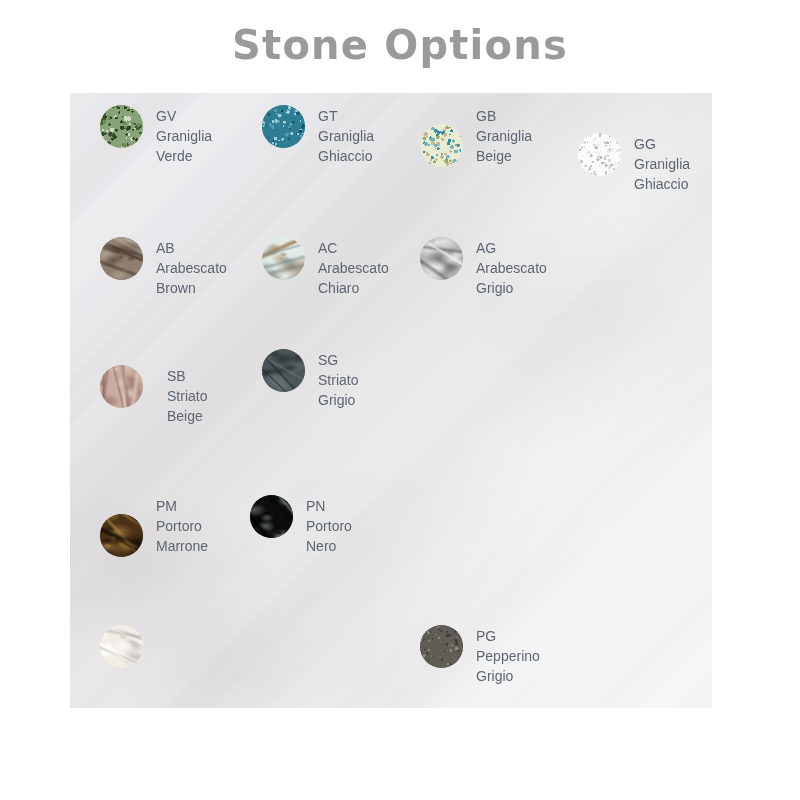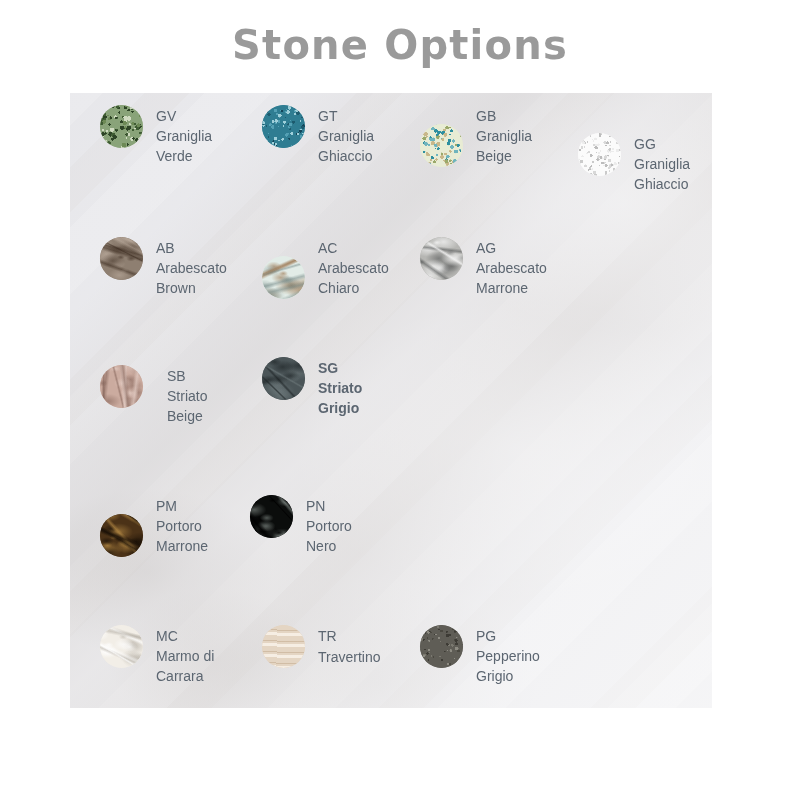--- a/index.html
+++ b/index.html
@@ -143,45 +143,45 @@
 Ghiaccio</div>
         </div>
         <div class="item" style="left: 30px; top: 144px;">
           <div class="sw" style="background: rgb(142, 127, 113);">
             <div class="spec" style="background: linear-gradient(20deg, rgba(0, 0, 0, 0) calc(31.2% - 2.8px), rgba(60, 44, 32, 0.55) 31.2%, rgba(0, 0, 0, 0) calc(31.2% + 2.8px)), linear-gradient(37deg, rgba(0, 0, 0, 0) calc(82.3% - 3.5px), rgba(196, 180, 166, 0.5) 82.3%, rgba(0, 0, 0, 0) calc(82.3% + 3.5px)), linear-gradient(17deg, rgba(0, 0, 0, 0) calc(60.1% - 3.3px), rgba(60, 44, 32, 0.55) 60.1%, rgba(0, 0, 0, 0) calc(60.1% + 3.3px)), linear-gradient(28deg, rgba(0, 0, 0, 0) calc(75.6% - 3.1px), rgba(196, 180, 166, 0.5) 75.6%, rgba(0, 0, 0, 0) calc(75.6% + 3.1px)), linear-gradient(16deg, rgba(0, 0, 0, 0) calc(65.9% - 2.3px), rgba(60, 44, 32, 0.55) 65.9%, rgba(0, 0, 0, 0) calc(65.9% + 2.3px)), linear-gradient(16deg, rgba(0, 0, 0, 0) calc(86.7% - 4px), rgba(196, 180, 166, 0.5) 86.7%, rgba(0, 0, 0, 0) calc(86.7% + 4px)), linear-gradient(27deg, rgba(0, 0, 0, 0) calc(62.5% - 1.1px), rgba(60, 44, 32, 0.55) 62.5%, rgba(0, 0, 0, 0) calc(62.5% + 1.1px)), radial-gradient(10.1px 6.1px at 86.1% 16%, rgba(60, 44, 32, 0.55) 0px, rgba(0, 0, 0, 0) 75%), radial-gradient(17.8px 10.7px at 2.4% 17.4%, rgba(196, 180, 166, 0.5) 0px, rgba(0, 0, 0, 0) 75%), radial-gradient(19.9px 11.9px at 80.7% 24.1%, rgba(60, 44, 32, 0.55) 0px, rgba(0, 0, 0, 0) 75%), radial-gradient(14.9px 8.9px at 44.9% 88.9%, rgba(196, 180, 166, 0.5) 0px, rgba(0, 0, 0, 0) 75%), radial-gradient(16.7px 10px at 30% 55.6%, rgba(60, 44, 32, 0.55) 0px, rgba(0, 0, 0, 0) 75%), radial-gradient(5.6px 3.4px at 56.5% 78.4%, rgba(196, 180, 166, 0.5) 0px, rgba(0, 0, 0, 0) 75%), radial-gradient(15.1px 9.1px at 43.2% 26.7%, rgba(60, 44, 32, 0.55) 0px, rgba(0, 0, 0, 0) 75%), radial-gradient(11.2px 6.7px at 40.1% 62.6%, rgba(196, 180, 166, 0.5) 0px, rgba(0, 0, 0, 0) 75%), radial-gradient(6.3px 3.8px at 72.1% 50.4%, rgba(60, 44, 32, 0.55) 0px, rgba(0, 0, 0, 0) 75%), radial-gradient(13.2px 7.9px at 14% 38.2%, rgba(196, 180, 166, 0.5) 0px, rgba(0, 0, 0, 0) 75%), radial-gradient(20.6px 12.4px at 97.7% 21.8%, rgba(60, 44, 32, 0.55) 0px, rgba(0, 0, 0, 0) 75%), radial-gradient(10px 6px at 42.1% 20.7%, rgba(196, 180, 166, 0.5) 0px, rgba(0, 0, 0, 0) 75%), radial-gradient(5.1px 3.1px at 48.7% 46.8%, rgba(60, 44, 32, 0.55) 0px, rgba(0, 0, 0, 0) 75%), radial-gradient(16.5px 9.9px at 11.4% 49.2%, rgba(196, 180, 166, 0.5) 0px, rgba(0, 0, 0, 0) 75%), rgb(142, 127, 113);"></div>
           </div>
           <div class="lbl">AB
 Arabescato
 Brown</div>
         </div>
-        <div class="item" style="left: 192px; top: 144px; align-items: flex-end;">
+        <div class="item" style="left: 192px; top: 144px;">
           <div class="sw" style="background: rgb(226, 236, 231);">
             <div class="spec" style="background: linear-gradient(-24deg, rgba(0, 0, 0, 0) calc(12.4% - 3.9px), rgba(120, 140, 138, 0.55) 12.4%, rgba(0, 0, 0, 0) calc(12.4% + 3.9px)), linear-gradient(-23deg, rgba(0, 0, 0, 0) calc(70.1% - 3.1px), rgba(150, 110, 70, 0.55) 70.1%, rgba(0, 0, 0, 0) calc(70.1% + 3.1px)), linear-gradient(-13deg, rgba(0, 0, 0, 0) calc(28.2% - 3.5px), rgba(120, 140, 138, 0.55) 28.2%, rgba(0, 0, 0, 0) calc(28.2% + 3.5px)), linear-gradient(-16deg, rgba(0, 0, 0, 0) calc(7.1% - 1.3px), rgba(150, 110, 70, 0.55) 7.1%, rgba(0, 0, 0, 0) calc(7.1% + 1.3px)), linear-gradient(-16deg, rgba(0, 0, 0, 0) calc(65.4% - 1.9px), rgba(120, 140, 138, 0.55) 65.4%, rgba(0, 0, 0, 0) calc(65.4% + 1.9px)), linear-gradient(-26deg, rgba(0, 0, 0, 0) calc(67.7% - 3px), rgba(150, 110, 70, 0.55) 67.7%, rgba(0, 0, 0, 0) calc(67.7% + 3px)), linear-gradient(-15deg, rgba(0, 0, 0, 0) calc(42.9% - 3.1px), rgba(120, 140, 138, 0.55) 42.9%, rgba(0, 0, 0, 0) calc(42.9% + 3.1px)), radial-gradient(9.9px 5.9px at 57.7% 55.1%, rgba(120, 140, 138, 0.55) 0px, rgba(0, 0, 0, 0) 75%), radial-gradient(12.5px 7.5px at 43.3% 50.2%, rgba(150, 110, 70, 0.55) 0px, rgba(0, 0, 0, 0) 75%), radial-gradient(7.4px 4.4px at 17.3% 95.7%, rgba(120, 140, 138, 0.55) 0px, rgba(0, 0, 0, 0) 75%), radial-gradient(19.4px 11.6px at 99.2% 65.9%, rgba(150, 110, 70, 0.55) 0px, rgba(0, 0, 0, 0) 75%), radial-gradient(13.2px 7.9px at 20.2% 33.7%, rgba(120, 140, 138, 0.55) 0px, rgba(0, 0, 0, 0) 75%), radial-gradient(19.7px 11.8px at 91.3% 81.8%, rgba(150, 110, 70, 0.55) 0px, rgba(0, 0, 0, 0) 75%), radial-gradient(15.4px 9.2px at 2.9% 70.4%, rgba(120, 140, 138, 0.55) 0px, rgba(0, 0, 0, 0) 75%), radial-gradient(19.3px 11.6px at 64.1% 70.7%, rgba(150, 110, 70, 0.55) 0px, rgba(0, 0, 0, 0) 75%), radial-gradient(14.7px 8.8px at 66.4% 63.1%, rgba(120, 140, 138, 0.55) 0px, rgba(0, 0, 0, 0) 75%), radial-gradient(6.2px 3.7px at 49.7% 40.3%, rgba(150, 110, 70, 0.55) 0px, rgba(0, 0, 0, 0) 75%), radial-gradient(18px 10.8px at 23.1% 93.1%, rgba(120, 140, 138, 0.55) 0px, rgba(0, 0, 0, 0) 75%), radial-gradient(10.2px 6.1px at 27.5% 23.6%, rgba(150, 110, 70, 0.55) 0px, rgba(0, 0, 0, 0) 75%), radial-gradient(7.2px 4.3px at 69% 69.1%, rgba(120, 140, 138, 0.55) 0px, rgba(0, 0, 0, 0) 75%), radial-gradient(18.1px 10.9px at 16.5% 92.1%, rgba(150, 110, 70, 0.55) 0px, rgba(0, 0, 0, 0) 75%), rgb(226, 236, 231);"></div>
           </div>
           <div class="lbl">AC
 Arabescato
 Chiaro</div>
         </div>
         <div class="item" style="left: 350px; top: 144px;">
           <div class="sw" style="background: rgb(182, 182, 179);">
             <div class="spec" style="background: linear-gradient(35deg, rgba(0, 0, 0, 0) calc(26.8% - 3px), rgba(90, 92, 92, 0.6) 26.8%, rgba(0, 0, 0, 0) calc(26.8% + 3px)), linear-gradient(32deg, rgba(0, 0, 0, 0) calc(60.3% - 2px), rgba(245, 245, 245, 0.75) 60.3%, rgba(0, 0, 0, 0) calc(60.3% + 2px)), linear-gradient(23deg, rgba(0, 0, 0, 0) calc(7.7% - 1.7px), rgba(90, 92, 92, 0.6) 7.7%, rgba(0, 0, 0, 0) calc(7.7% + 1.7px)), linear-gradient(13deg, rgba(0, 0, 0, 0) calc(6.1% - 2.2px), rgba(245, 245, 245, 0.75) 6.1%, rgba(0, 0, 0, 0) calc(6.1% + 2.2px)), linear-gradient(27deg, rgba(0, 0, 0, 0) calc(91.5% - 2.4px), rgba(90, 92, 92, 0.6) 91.5%, rgba(0, 0, 0, 0) calc(91.5% + 2.4px)), linear-gradient(37deg, rgba(0, 0, 0, 0) calc(96.6% - 3.4px), rgba(245, 245, 245, 0.75) 96.6%, rgba(0, 0, 0, 0) calc(96.6% + 3.4px)), linear-gradient(7deg, rgba(0, 0, 0, 0) calc(69.1% - 2.6px), rgba(90, 92, 92, 0.6) 69.1%, rgba(0, 0, 0, 0) calc(69.1% + 2.6px)), radial-gradient(5.4px 3.2px at 2% 58.2%, rgba(90, 92, 92, 0.6) 0px, rgba(0, 0, 0, 0) 75%), radial-gradient(18.9px 11.3px at 81.8% 48.4%, rgba(245, 245, 245, 0.75) 0px, rgba(0, 0, 0, 0) 75%), radial-gradient(6.7px 4px at 71.5% 37%, rgba(90, 92, 92, 0.6) 0px, rgba(0, 0, 0, 0) 75%), radial-gradient(16.7px 10px at 31.3% 69%, rgba(245, 245, 245, 0.75) 0px, rgba(0, 0, 0, 0) 75%), radial-gradient(13.2px 7.9px at 73.6% 67.9%, rgba(90, 92, 92, 0.6) 0px, rgba(0, 0, 0, 0) 75%), radial-gradient(20.4px 12.2px at 55.1% 11.4%, rgba(245, 245, 245, 0.75) 0px, rgba(0, 0, 0, 0) 75%), radial-gradient(7.2px 4.3px at 97.1% 48.7%, rgba(90, 92, 92, 0.6) 0px, rgba(0, 0, 0, 0) 75%), radial-gradient(5.6px 3.4px at 39.4% 13.1%, rgba(245, 245, 245, 0.75) 0px, rgba(0, 0, 0, 0) 75%), radial-gradient(7.3px 4.4px at 11% 9.9%, rgba(90, 92, 92, 0.6) 0px, rgba(0, 0, 0, 0) 75%), radial-gradient(21px 12.6px at 23.1% 90.6%, rgba(245, 245, 245, 0.75) 0px, rgba(0, 0, 0, 0) 75%), radial-gradient(17.5px 10.5px at 43.6% 49.6%, rgba(90, 92, 92, 0.6) 0px, rgba(0, 0, 0, 0) 75%), radial-gradient(13.6px 8.2px at 45% 72.2%, rgba(245, 245, 245, 0.75) 0px, rgba(0, 0, 0, 0) 75%), radial-gradient(20.6px 12.4px at 56% 72.6%, rgba(90, 92, 92, 0.6) 0px, rgba(0, 0, 0, 0) 75%), radial-gradient(18.2px 10.9px at 18.1% 26.9%, rgba(245, 245, 245, 0.75) 0px, rgba(0, 0, 0, 0) 75%), rgb(182, 182, 179);"></div>
           </div>
           <div class="lbl">AG
 Arabescato
-Marrone</div>
+Grigio</div>
         </div>
         <div class="item" style="left: 30px; top: 272px; gap: 11px;">
           <div class="sw" style="background: rgb(203, 171, 159);">
             <div class="spec" style="background: linear-gradient(82deg, rgba(0, 0, 0, 0) calc(58% - 3.6px), rgba(120, 88, 78, 0.5) 58%, rgba(0, 0, 0, 0) calc(58% + 3.6px)), linear-gradient(91deg, rgba(0, 0, 0, 0) calc(58.8% - 2px), rgba(235, 214, 206, 0.6) 58.8%, rgba(0, 0, 0, 0) calc(58.8% + 2px)), linear-gradient(97deg, rgba(0, 0, 0, 0) calc(15.7% - 3.5px), rgba(120, 88, 78, 0.5) 15.7%, rgba(0, 0, 0, 0) calc(15.7% + 3.5px)), linear-gradient(98deg, rgba(0, 0, 0, 0) calc(79% - 3.5px), rgba(235, 214, 206, 0.6) 79%, rgba(0, 0, 0, 0) calc(79% + 3.5px)), linear-gradient(90deg, rgba(0, 0, 0, 0) calc(8.3% - 1.6px), rgba(120, 88, 78, 0.5) 8.3%, rgba(0, 0, 0, 0) calc(8.3% + 1.6px)), linear-gradient(85deg, rgba(0, 0, 0, 0) calc(54.6% - 3px), rgba(235, 214, 206, 0.6) 54.6%, rgba(0, 0, 0, 0) calc(54.6% + 3px)), linear-gradient(76deg, rgba(0, 0, 0, 0) calc(44.1% - 1.6px), rgba(120, 88, 78, 0.5) 44.1%, rgba(0, 0, 0, 0) calc(44.1% + 1.6px)), radial-gradient(16.7px 10px at 19.4% 84.2%, rgba(120, 88, 78, 0.5) 0px, rgba(0, 0, 0, 0) 75%), radial-gradient(19.6px 11.8px at 3.6% 1.5%, rgba(235, 214, 206, 0.6) 0px, rgba(0, 0, 0, 0) 75%), radial-gradient(15.1px 9.1px at 77.1% 48.2%, rgba(120, 88, 78, 0.5) 0px, rgba(0, 0, 0, 0) 75%), radial-gradient(12px 7.2px at 69% 65.6%, rgba(235, 214, 206, 0.6) 0px, rgba(0, 0, 0, 0) 75%), radial-gradient(19.1px 11.5px at 81.3% 85.2%, rgba(120, 88, 78, 0.5) 0px, rgba(0, 0, 0, 0) 75%), radial-gradient(12px 7.2px at 53.2% 42%, rgba(235, 214, 206, 0.6) 0px, rgba(0, 0, 0, 0) 75%), radial-gradient(12.3px 7.4px at 71.6% 33.5%, rgba(120, 88, 78, 0.5) 0px, rgba(0, 0, 0, 0) 75%), radial-gradient(9.2px 5.5px at 63.4% 85.9%, rgba(235, 214, 206, 0.6) 0px, rgba(0, 0, 0, 0) 75%), radial-gradient(8.2px 4.9px at 3.7% 42.1%, rgba(120, 88, 78, 0.5) 0px, rgba(0, 0, 0, 0) 75%), radial-gradient(6.8px 4.1px at 36.2% 8.8%, rgba(235, 214, 206, 0.6) 0px, rgba(0, 0, 0, 0) 75%), radial-gradient(11.5px 6.9px at 88.2% 64.4%, rgba(120, 88, 78, 0.5) 0px, rgba(0, 0, 0, 0) 75%), radial-gradient(19.7px 11.8px at 82% 1.2%, rgba(235, 214, 206, 0.6) 0px, rgba(0, 0, 0, 0) 75%), radial-gradient(16.8px 10.1px at 95.6% 11%, rgba(120, 88, 78, 0.5) 0px, rgba(0, 0, 0, 0) 75%), radial-gradient(7.1px 4.3px at 1.9% 100%, rgba(235, 214, 206, 0.6) 0px, rgba(0, 0, 0, 0) 75%), rgb(203, 171, 159);"></div>
           </div>
           <div class="lbl">SB
 Striato
 Beige</div>
         </div>
-        <div class="item" style="left: 192px; top: 264px; font-weight: bold;">
+        <div class="item" style="left: 192px; top: 256px;">
           <div class="sw" style="background: rgb(75, 85, 88);">
             <div class="spec" style="background: linear-gradient(44deg, rgba(0, 0, 0, 0) calc(27.8% - 1.3px), rgba(26, 32, 34, 0.6) 27.8%, rgba(0, 0, 0, 0) calc(27.8% + 1.3px)), linear-gradient(26deg, rgba(0, 0, 0, 0) calc(91.6% - 2.4px), rgba(122, 134, 136, 0.45) 91.6%, rgba(0, 0, 0, 0) calc(91.6% + 2.4px)), linear-gradient(32deg, rgba(0, 0, 0, 0) calc(8.2% - 1.5px), rgba(26, 32, 34, 0.6) 8.2%, rgba(0, 0, 0, 0) calc(8.2% + 1.5px)), linear-gradient(30deg, rgba(0, 0, 0, 0) calc(53.3% - 1.4px), rgba(122, 134, 136, 0.45) 53.3%, rgba(0, 0, 0, 0) calc(53.3% + 1.4px)), linear-gradient(34deg, rgba(0, 0, 0, 0) calc(9.8% - 2.2px), rgba(26, 32, 34, 0.6) 9.8%, rgba(0, 0, 0, 0) calc(9.8% + 2.2px)), linear-gradient(47deg, rgba(0, 0, 0, 0) calc(10.5% - 2.5px), rgba(122, 134, 136, 0.45) 10.5%, rgba(0, 0, 0, 0) calc(10.5% + 2.5px)), linear-gradient(47deg, rgba(0, 0, 0, 0) calc(42.8% - 1.8px), rgba(26, 32, 34, 0.6) 42.8%, rgba(0, 0, 0, 0) calc(42.8% + 1.8px)), radial-gradient(11.8px 7.1px at 66.5% 44%, rgba(26, 32, 34, 0.6) 0px, rgba(0, 0, 0, 0) 75%), radial-gradient(8.8px 5.3px at 73.1% 49.7%, rgba(122, 134, 136, 0.45) 0px, rgba(0, 0, 0, 0) 75%), radial-gradient(8.2px 4.9px at 3.3% 58.4%, rgba(26, 32, 34, 0.6) 0px, rgba(0, 0, 0, 0) 75%), radial-gradient(17.1px 10.3px at 46.7% 90.8%, rgba(122, 134, 136, 0.45) 0px, rgba(0, 0, 0, 0) 75%), radial-gradient(15px 9px at 48% 23.2%, rgba(26, 32, 34, 0.6) 0px, rgba(0, 0, 0, 0) 75%), radial-gradient(16.8px 10.1px at 28.1% 72%, rgba(122, 134, 136, 0.45) 0px, rgba(0, 0, 0, 0) 75%), radial-gradient(18.9px 11.3px at 86% 19.4%, rgba(26, 32, 34, 0.6) 0px, rgba(0, 0, 0, 0) 75%), radial-gradient(13.8px 8.3px at 82.3% 9.6%, rgba(122, 134, 136, 0.45) 0px, rgba(0, 0, 0, 0) 75%), radial-gradient(9.2px 5.5px at 28.8% 11.4%, rgba(26, 32, 34, 0.6) 0px, rgba(0, 0, 0, 0) 75%), radial-gradient(16.4px 9.8px at 82.5% 35.9%, rgba(122, 134, 136, 0.45) 0px, rgba(0, 0, 0, 0) 75%), radial-gradient(12.4px 7.4px at 38.8% 52.7%, rgba(26, 32, 34, 0.6) 0px, rgba(0, 0, 0, 0) 75%), radial-gradient(11.8px 7.1px at 38.8% 60%, rgba(122, 134, 136, 0.45) 0px, rgba(0, 0, 0, 0) 75%), radial-gradient(10px 6px at 15.6% 52.5%, rgba(26, 32, 34, 0.6) 0px, rgba(0, 0, 0, 0) 75%), radial-gradient(18.7px 11.2px at 44.3% 79.3%, rgba(122, 134, 136, 0.45) 0px, rgba(0, 0, 0, 0) 75%), rgb(75, 85, 88);"></div>
           </div>
           <div class="lbl">SG
 Striato
 Grigio</div>
         </div>
         <div class="item" style="left: 30px; top: 402px; align-items: flex-end;">
           <div class="sw" style="background: rgb(75, 50, 23);">
             <div class="spec" style="background: linear-gradient(21deg, rgba(0, 0, 0, 0) calc(45.7% - 3.5px), rgba(20, 12, 4, 0.65) 45.7%, rgba(0, 0, 0, 0) calc(45.7% + 3.5px)), linear-gradient(50deg, rgba(0, 0, 0, 0) calc(99.3% - 1.5px), rgba(186, 142, 70, 0.6) 99.3%, rgba(0, 0, 0, 0) calc(99.3% + 1.5px)), linear-gradient(35deg, rgba(0, 0, 0, 0) calc(84.9% - 1.8px), rgba(20, 12, 4, 0.65) 84.9%, rgba(0, 0, 0, 0) calc(84.9% + 1.8px)), linear-gradient(30deg, rgba(0, 0, 0, 0) calc(83.9% - 3.3px), rgba(186, 142, 70, 0.6) 83.9%, rgba(0, 0, 0, 0) calc(83.9% + 3.3px)), linear-gradient(31deg, rgba(0, 0, 0, 0) calc(42.1% - 2.8px), rgba(20, 12, 4, 0.65) 42.1%, rgba(0, 0, 0, 0) calc(42.1% + 2.8px)), linear-gradient(48deg, rgba(0, 0, 0, 0) calc(50.2% - 2.7px), rgba(186, 142, 70, 0.6) 50.2%, rgba(0, 0, 0, 0) calc(50.2% + 2.7px)), linear-gradient(35deg, rgba(0, 0, 0, 0) calc(90% - 2.9px), rgba(20, 12, 4, 0.65) 90%, rgba(0, 0, 0, 0) calc(90% + 2.9px)), radial-gradient(9px 5.4px at 24.2% 34.5%, rgba(20, 12, 4, 0.65) 0px, rgba(0, 0, 0, 0) 75%), radial-gradient(9.8px 5.9px at 56.1% 68%, rgba(186, 142, 70, 0.6) 0px, rgba(0, 0, 0, 0) 75%), radial-gradient(13.3px 8px at 21.3% 90.3%, rgba(20, 12, 4, 0.65) 0px, rgba(0, 0, 0, 0) 75%), radial-gradient(18.6px 11.2px at 19.8% 81.5%, rgba(186, 142, 70, 0.6) 0px, rgba(0, 0, 0, 0) 75%), radial-gradient(9.6px 5.8px at 89.4% 15.4%, rgba(20, 12, 4, 0.65) 0px, rgba(0, 0, 0, 0) 75%), radial-gradient(15.6px 9.4px at 63.1% 75.8%, rgba(186, 142, 70, 0.6) 0px, rgba(0, 0, 0, 0) 75%), radial-gradient(9.3px 5.6px at 15.8% 63.5%, rgba(20, 12, 4, 0.65) 0px, rgba(0, 0, 0, 0) 75%), radial-gradient(18.7px 11.2px at 44.2% 41%, rgba(186, 142, 70, 0.6) 0px, rgba(0, 0, 0, 0) 75%), radial-gradient(21px 12.6px at 97.3% 63.9%, rgba(20, 12, 4, 0.65) 0px, rgba(0, 0, 0, 0) 75%), radial-gradient(5.1px 3.1px at 32.6% 54.5%, rgba(186, 142, 70, 0.6) 0px, rgba(0, 0, 0, 0) 75%), radial-gradient(9.9px 5.9px at 84% 64.1%, rgba(20, 12, 4, 0.65) 0px, rgba(0, 0, 0, 0) 75%), radial-gradient(6.8px 4.1px at 17% 72.8%, rgba(186, 142, 70, 0.6) 0px, rgba(0, 0, 0, 0) 75%), radial-gradient(16.3px 9.8px at 85.3% 86.1%, rgba(20, 12, 4, 0.65) 0px, rgba(0, 0, 0, 0) 75%), radial-gradient(13px 7.8px at 25.6% 3.4%, rgba(186, 142, 70, 0.6) 0px, rgba(0, 0, 0, 0) 75%), rgb(75, 50, 23);"></div>
@@ -195,30 +195,20 @@
             <div class="spec" style="background: linear-gradient(61deg, rgba(0, 0, 0, 0) calc(14.6% - 2.4px), rgba(0, 0, 0, 0.85) 14.6%, rgba(0, 0, 0, 0) calc(14.6% + 2.4px)), linear-gradient(50deg, rgba(0, 0, 0, 0) calc(81.6% - 2.6px), rgba(140, 150, 145, 0.55) 81.6%, rgba(0, 0, 0, 0) calc(81.6% + 2.6px)), linear-gradient(50deg, rgba(0, 0, 0, 0) calc(23.4% - 4px), rgba(0, 0, 0, 0.85) 23.4%, rgba(0, 0, 0, 0) calc(23.4% + 4px)), linear-gradient(46deg, rgba(0, 0, 0, 0) calc(3.8% - 2.2px), rgba(140, 150, 145, 0.55) 3.8%, rgba(0, 0, 0, 0) calc(3.8% + 2.2px)), linear-gradient(36deg, rgba(0, 0, 0, 0) calc(84.5% - 1.8px), rgba(0, 0, 0, 0.85) 84.5%, rgba(0, 0, 0, 0) calc(84.5% + 1.8px)), linear-gradient(57deg, rgba(0, 0, 0, 0) calc(11.7% - 2.1px), rgba(140, 150, 145, 0.55) 11.7%, rgba(0, 0, 0, 0) calc(11.7% + 2.1px)), linear-gradient(47deg, rgba(0, 0, 0, 0) calc(70.5% - 1px), rgba(0, 0, 0, 0.85) 70.5%, rgba(0, 0, 0, 0) calc(70.5% + 1px)), radial-gradient(14px 8.4px at 0.9% 18.9%, rgba(0, 0, 0, 0.85) 0px, rgba(0, 0, 0, 0) 75%), radial-gradient(9.2px 5.5px at 38.9% 53.3%, rgba(140, 150, 145, 0.55) 0px, rgba(0, 0, 0, 0) 75%), radial-gradient(6.8px 4.1px at 67.2% 87.6%, rgba(0, 0, 0, 0.85) 0px, rgba(0, 0, 0, 0) 75%), radial-gradient(12.6px 7.6px at 37.3% 72.1%, rgba(140, 150, 145, 0.55) 0px, rgba(0, 0, 0, 0) 75%), radial-gradient(5.1px 3.1px at 52.3% 12.8%, rgba(0, 0, 0, 0.85) 0px, rgba(0, 0, 0, 0) 75%), radial-gradient(16.2px 9.7px at 10% 34.5%, rgba(140, 150, 145, 0.55) 0px, rgba(0, 0, 0, 0) 75%), radial-gradient(19.1px 11.5px at 34.4% 84.9%, rgba(0, 0, 0, 0.85) 0px, rgba(0, 0, 0, 0) 75%), radial-gradient(16px 9.6px at 75.3% 94.5%, rgba(140, 150, 145, 0.55) 0px, rgba(0, 0, 0, 0) 75%), radial-gradient(5.4px 3.2px at 85.7% 12.7%, rgba(0, 0, 0, 0.85) 0px, rgba(0, 0, 0, 0) 75%), radial-gradient(12.3px 7.4px at 72.9% 94.6%, rgba(140, 150, 145, 0.55) 0px, rgba(0, 0, 0, 0) 75%), radial-gradient(7.1px 4.3px at 27% 84.5%, rgba(0, 0, 0, 0.85) 0px, rgba(0, 0, 0, 0) 75%), radial-gradient(11.4px 6.8px at 82.4% 14.8%, rgba(140, 150, 145, 0.55) 0px, rgba(0, 0, 0, 0) 75%), radial-gradient(12.8px 7.7px at 25.3% 57.3%, rgba(0, 0, 0, 0.85) 0px, rgba(0, 0, 0, 0) 75%), radial-gradient(17px 10.2px at 30.5% 82.8%, rgba(140, 150, 145, 0.55) 0px, rgba(0, 0, 0, 0) 75%), rgb(11, 13, 12);"></div>
           </div>
           <div class="lbl">PN
 Portoro
 Nero</div>
         </div>
         <div class="item" style="left: 30px; top: 532px;">
           <div class="sw" style="background: rgb(242, 238, 231);">
             <div class="spec" style="background: linear-gradient(11deg, rgba(0, 0, 0, 0) calc(75.1% - 2.8px), rgba(176, 170, 160, 0.5) 75.1%, rgba(0, 0, 0, 0) calc(75.1% + 2.8px)), linear-gradient(31deg, rgba(0, 0, 0, 0) calc(34.4% - 1.4px), rgba(255, 255, 255, 0.7) 34.4%, rgba(0, 0, 0, 0) calc(34.4% + 1.4px)), linear-gradient(23deg, rgba(0, 0, 0, 0) calc(33.7% - 2.5px), rgba(176, 170, 160, 0.5) 33.7%, rgba(0, 0, 0, 0) calc(33.7% + 2.5px)), linear-gradient(25deg, rgba(0, 0, 0, 0) calc(36.7% - 3.8px), rgba(255, 255, 255, 0.7) 36.7%, rgba(0, 0, 0, 0) calc(36.7% + 3.8px)), linear-gradient(17deg, rgba(0, 0, 0, 0) calc(97.1% - 3.7px), rgba(176, 170, 160, 0.5) 97.1%, rgba(0, 0, 0, 0) calc(97.1% + 3.7px)), linear-gradient(25deg, rgba(0, 0, 0, 0) calc(71.2% - 2.5px), rgba(255, 255, 255, 0.7) 71.2%, rgba(0, 0, 0, 0) calc(71.2% + 2.5px)), linear-gradient(17deg, rgba(0, 0, 0, 0) calc(75.7% - 2.7px), rgba(176, 170, 160, 0.5) 75.7%, rgba(0, 0, 0, 0) calc(75.7% + 2.7px)), radial-gradient(11.9px 7.1px at 94.7% 77.4%, rgba(176, 170, 160, 0.5) 0px, rgba(0, 0, 0, 0) 75%), radial-gradient(10.7px 6.4px at 68.8% 50.9%, rgba(255, 255, 255, 0.7) 0px, rgba(0, 0, 0, 0) 75%), radial-gradient(15.8px 9.5px at 72.4% 74.4%, rgba(176, 170, 160, 0.5) 0px, rgba(0, 0, 0, 0) 75%), radial-gradient(13.4px 8px at 17.2% 60.8%, rgba(255, 255, 255, 0.7) 0px, rgba(0, 0, 0, 0) 75%), radial-gradient(6.4px 3.8px at 77.6% 48%, rgba(176, 170, 160, 0.5) 0px, rgba(0, 0, 0, 0) 75%), radial-gradient(13px 7.8px at 54.8% 44.7%, rgba(255, 255, 255, 0.7) 0px, rgba(0, 0, 0, 0) 75%), radial-gradient(15.6px 9.4px at 82.4% 52%, rgba(176, 170, 160, 0.5) 0px, rgba(0, 0, 0, 0) 75%), radial-gradient(12.1px 7.3px at 0.1% 23.2%, rgba(255, 255, 255, 0.7) 0px, rgba(0, 0, 0, 0) 75%), radial-gradient(18.5px 11.1px at 84.1% 81.7%, rgba(176, 170, 160, 0.5) 0px, rgba(0, 0, 0, 0) 75%), radial-gradient(5.9px 3.5px at 10.3% 15.6%, rgba(255, 255, 255, 0.7) 0px, rgba(0, 0, 0, 0) 75%), radial-gradient(6px 3.6px at 54% 27.6%, rgba(176, 170, 160, 0.5) 0px, rgba(0, 0, 0, 0) 75%), radial-gradient(6.4px 3.8px at 20.3% 46.1%, rgba(255, 255, 255, 0.7) 0px, rgba(0, 0, 0, 0) 75%), radial-gradient(16px 9.6px at 75.3% 40.7%, rgba(176, 170, 160, 0.5) 0px, rgba(0, 0, 0, 0) 75%), radial-gradient(17.2px 10.3px at 16% 60.2%, rgba(255, 255, 255, 0.7) 0px, rgba(0, 0, 0, 0) 75%), rgb(242, 238, 231);"></div>
           </div>
-          <div class="lbl">MC
-Marmo di
-Carrara</div>
-        </div>
-        <div class="item mid" style="left: 192px; top: 532px;">
-          <div class="sw" style="background: rgb(228, 213, 195);">
-            <div class="spec" style="background: repeating-linear-gradient(2deg, rgba(252, 246, 238, 0.75) 0px, rgba(252, 246, 238, 0.75) 3px, rgba(0, 0, 0, 0) 3px, rgba(0, 0, 0, 0) 5px, rgba(186, 160, 130, 0.45) 5px, rgba(186, 160, 130, 0.45) 6px, rgba(0, 0, 0, 0) 6px, rgba(0, 0, 0, 0) 11px), rgb(228, 213, 195);"></div>
-          </div>
-          <div class="lbl">TR
-Travertino</div>
         </div>
         <div class="item" style="left: 350px; top: 532px;">
           <div class="sw" style="background: rgb(95, 93, 86);">
             <div class="spec" style="background: radial-gradient(2.1px at 9% 71.9%, rgb(141, 139, 130) 0px, rgb(141, 139, 130) 60%, rgba(0, 0, 0, 0) 62%), radial-gradient(1.6px at 81.4% 15%, rgb(61, 59, 53) 0px, rgb(61, 59, 53) 60%, rgba(0, 0, 0, 0) 62%), radial-gradient(1.5px at 62.3% 16.1%, rgb(61, 59, 53) 0px, rgb(61, 59, 53) 60%, rgba(0, 0, 0, 0) 62%), radial-gradient(2.2px at 69.4% 90.4%, rgb(74, 72, 64) 0px, rgb(74, 72, 64) 60%, rgba(0, 0, 0, 0) 62%), radial-gradient(2.2px at 63.3% 45%, rgb(61, 59, 53) 0px, rgb(61, 59, 53) 60%, rgba(0, 0, 0, 0) 62%), radial-gradient(1.1px at 85.7% 29.5%, rgb(141, 139, 130) 0px, rgb(141, 139, 130) 60%, rgba(0, 0, 0, 0) 62%), radial-gradient(2.2px at 6.4% 20.3%, rgb(74, 72, 64) 0px, rgb(74, 72, 64) 60%, rgba(0, 0, 0, 0) 62%), radial-gradient(2px at 65.6% 91.3%, rgb(141, 139, 130) 0px, rgb(141, 139, 130) 60%, rgba(0, 0, 0, 0) 62%), radial-gradient(1.6px at 51% 81.4%, rgb(61, 59, 53) 0px, rgb(61, 59, 53) 60%, rgba(0, 0, 0, 0) 62%), radial-gradient(1.1px at 56.8% 61.2%, rgb(61, 59, 53) 0px, rgb(61, 59, 53) 60%, rgba(0, 0, 0, 0) 62%), radial-gradient(2.1px at 41.7% 4.4%, rgb(123, 121, 112) 0px, rgb(123, 121, 112) 60%, rgba(0, 0, 0, 0) 62%), radial-gradient(1.2px at 79.6% 77.3%, rgb(141, 139, 130) 0px, rgb(141, 139, 130) 60%, rgba(0, 0, 0, 0) 62%), radial-gradient(1.2px at 44% 9.6%, rgb(61, 59, 53) 0px, rgb(61, 59, 53) 60%, rgba(0, 0, 0, 0) 62%), radial-gradient(2.5px at 64% 24.4%, rgb(61, 59, 53) 0px, rgb(61, 59, 53) 60%, rgba(0, 0, 0, 0) 62%), radial-gradient(1.2px at 87.5% 3.1%, rgb(61, 59, 53) 0px, rgb(61, 59, 53) 60%, rgba(0, 0, 0, 0) 62%), radial-gradient(1px at 60.1% 60.7%, rgb(74, 72, 64) 0px, rgb(74, 72, 64) 60%, rgba(0, 0, 0, 0) 62%), radial-gradient(1.5px at 72.1% 60.7%, rgb(141, 139, 130) 0px, rgb(141, 139, 130) 60%, rgba(0, 0, 0, 0) 62%), radial-gradient(2px at 7.8% 20.2%, rgb(141, 139, 130) 0px, rgb(141, 139, 130) 60%, rgba(0, 0, 0, 0) 62%), radial-gradient(1.6px at 11.9% 18.5%, rgb(61, 59, 53) 0px, rgb(61, 59, 53) 60%, rgba(0, 0, 0, 0) 62%), radial-gradient(2.4px at 93.4% 15.1%, rgb(74, 72, 64) 0px, rgb(74, 72, 64) 60%, rgba(0, 0, 0, 0) 62%), radial-gradient(2.3px at 99.4% 70.8%, rgb(123, 121, 112) 0px, rgb(123, 121, 112) 60%, rgba(0, 0, 0, 0) 62%), radial-gradient(2.4px at 50.8% 14%, rgb(74, 72, 64) 0px, rgb(74, 72, 64) 60%, rgba(0, 0, 0, 0) 62%), radial-gradient(1.4px at 3.1% 13.1%, rgb(74, 72, 64) 0px, rgb(74, 72, 64) 60%, rgba(0, 0, 0, 0) 62%), radial-gradient(1.8px at 25.5% 17.4%, rgb(74, 72, 64) 0px, rgb(74, 72, 64) 60%, rgba(0, 0, 0, 0) 62%), radial-gradient(1.6px at 70.7% 58.4%, rgb(141, 139, 130) 0px, rgb(141, 139, 130) 60%, rgba(0, 0, 0, 0) 62%), radial-gradient(2px at 17.5% 66.2%, rgb(61, 59, 53) 0px, rgb(61, 59, 53) 60%, rgba(0, 0, 0, 0) 62%), radial-gradient(1.2px at 72.6% 57.3%, rgb(123, 121, 112) 0px, rgb(123, 121, 112) 60%, rgba(0, 0, 0, 0) 62%), radial-gradient(2.3px at 84.7% 36%, rgb(61, 59, 53) 0px, rgb(61, 59, 53) 60%, rgba(0, 0, 0, 0) 62%), radial-gradient(1.7px at 67.6% 46.5%, rgb(123, 121, 112) 0px, rgb(123, 121, 112) 60%, rgba(0, 0, 0, 0) 62%), radial-gradient(1.2px at 26.1% 72%, rgb(123, 121, 112) 0px, rgb(123, 121, 112) 60%, rgba(0, 0, 0, 0) 62%), radial-gradient(1.7px at 15.7% 8.6%, rgb(141, 139, 130) 0px, rgb(141, 139, 130) 60%, rgba(0, 0, 0, 0) 62%), radial-gradient(2.4px at 85.2% 43.8%, rgb(61, 59, 53) 0px, rgb(61, 59, 53) 60%, rgba(0, 0, 0, 0) 62%), radial-gradient(1.5px at 98.6% 6.1%, rgb(123, 121, 112) 0px, rgb(123, 121, 112) 60%, rgba(0, 0, 0, 0) 62%), radial-gradient(2px at 69.6% 22.7%, rgb(61, 59, 53) 0px, rgb(61, 59, 53) 60%, rgba(0, 0, 0, 0) 62%), radial-gradient(1px at 16.9% 30.2%, rgb(74, 72, 64) 0px, rgb(74, 72, 64) 60%, rgba(0, 0, 0, 0) 62%), radial-gradient(2.1px at 89.4% 60.7%, rgb(74, 72, 64) 0px, rgb(74, 72, 64) 60%, rgba(0, 0, 0, 0) 62%), radial-gradient(2.1px at 10.2% 69.7%, rgb(123, 121, 112) 0px, rgb(123, 121, 112) 60%, rgba(0, 0, 0, 0) 62%), radial-gradient(2.2px at 4.5% 33.2%, rgb(123, 121, 112) 0px, rgb(123, 121, 112) 60%, rgba(0, 0, 0, 0) 62%), radial-gradient(1px at 48.3% 38.3%, rgb(123, 121, 112) 0px, rgb(123, 121, 112) 60%, rgba(0, 0, 0, 0) 62%), radial-gradient(1.2px at 21.9% 64.3%, rgb(123, 121, 112) 0px, rgb(123, 121, 112) 60%, rgba(0, 0, 0, 0) 62%), radial-gradient(1.3px at 98.9% 25.1%, rgb(61, 59, 53) 0px, rgb(61, 59, 53) 60%, rgba(0, 0, 0, 0) 62%), radial-gradient(0.9px at 80.3% 34.9%, rgb(74, 72, 64) 0px, rgb(74, 72, 64) 60%, rgba(0, 0, 0, 0) 62%), radial-gradient(1.2px at 11.4% 57.2%, rgb(61, 59, 53) 0px, rgb(61, 59, 53) 60%, rgba(0, 0, 0, 0) 62%), radial-gradient(2.2px at 75.4% 47.3%, rgb(123, 121, 112) 0px, rgb(123, 121, 112) 60%, rgba(0, 0, 0, 0) 62%), radial-gradient(1.1px at 63.3% 59.2%, rgb(141, 139, 130) 0px, rgb(141, 139, 130) 60%, rgba(0, 0, 0, 0) 62%), radial-gradient(2.5px at 84.9% 54.9%, rgb(141, 139, 130) 0px, rgb(141, 139, 130) 60%, rgba(0, 0, 0, 0) 62%), radial-gradient(1.1px at 62.8% 26.8%, rgb(61, 59, 53) 0px, rgb(61, 59, 53) 60%, rgba(0, 0, 0, 0) 62%), radial-gradient(1.6px at 46.1% 73.3%, rgb(123, 121, 112) 0px, rgb(123, 121, 112) 60%, rgba(0, 0, 0, 0) 62%), radial-gradient(1.3px at 31.5% 74.7%, rgb(74, 72, 64) 0px, rgb(74, 72, 64) 60%, rgba(0, 0, 0, 0) 62%), radial-gradient(1.3px at 37.1% 21.4%, rgb(141, 139, 130) 0px, rgb(141, 139, 130) 60%, rgba(0, 0, 0, 0) 62%), radial-gradient(1.7px at 24.2% 15.3%, rgb(61, 59, 53) 0px, rgb(61, 59, 53) 60%, rgba(0, 0, 0, 0) 62%), radial-gradient(1.3px at 33.9% 22.1%, rgb(61, 59, 53) 0px, rgb(61, 59, 53) 60%, rgba(0, 0, 0, 0) 62%), radial-gradient(1px at 3.9% 68%, rgb(61, 59, 53) 0px, rgb(61, 59, 53) 60%, rgba(0, 0, 0, 0) 62%), radial-gradient(1.9px at 20.8% 58.2%, rgb(141, 139, 130) 0px, rgb(141, 139, 130) 60%, rgba(0, 0, 0, 0) 62%), radial-gradient(2.1px at 19.3% 17%, rgb(141, 139, 130) 0px, rgb(141, 139, 130) 60%, rgba(0, 0, 0, 0) 62%), radial-gradient(1.2px at 79.6% 95.5%, rgb(123, 121, 112) 0px, rgb(123, 121, 112) 60%, rgba(0, 0, 0, 0) 62%), radial-gradient(1.9px at 44.9% 30.9%, rgb(141, 139, 130) 0px, rgb(141, 139, 130) 60%, rgba(0, 0, 0, 0) 62%), radial-gradient(0.9px at 99.2% 45.5%, rgb(61, 59, 53) 0px, rgb(61, 59, 53) 60%, rgba(0, 0, 0, 0) 62%), radial-gradient(2.3px at 81.7% 15.5%, rgb(74, 72, 64) 0px, rgb(74, 72, 64) 60%, rgba(0, 0, 0, 0) 62%), radial-gradient(1.8px at 22% 37.1%, rgb(141, 139, 130) 0px, rgb(141, 139, 130) 60%, rgba(0, 0, 0, 0) 62%), radial-gradient(1.6px at 87.8% 55.4%, rgb(123, 121, 112) 0px, rgb(123, 121, 112) 60%, rgba(0, 0, 0, 0) 62%), radial-gradient(1.8px at 8% 34%, rgb(61, 59, 53) 0px, rgb(61, 59, 53) 60%, rgba(0, 0, 0, 0) 62%), radial-gradient(1.1px at 0.1% 56.4%, rgb(74, 72, 64) 0px, rgb(74, 72, 64) 60%, rgba(0, 0, 0, 0) 62%), radial-gradient(2.5px at 84.3% 2.9%, rgb(141, 139, 130) 0px, rgb(141, 139, 130) 60%, rgba(0, 0, 0, 0) 62%), radial-gradient(1.6px at 29.2% 31.9%, rgb(74, 72, 64) 0px, rgb(74, 72, 64) 60%, rgba(0, 0, 0, 0) 62%), radial-gradient(1.3px at 96.4% 98%, rgb(74, 72, 64) 0px, rgb(74, 72, 64) 60%, rgba(0, 0, 0, 0) 62%), radial-gradient(1.2px at 20.5% 81.6%, rgb(61, 59, 53) 0px, rgb(61, 59, 53) 60%, rgba(0, 0, 0, 0) 62%), radial-gradient(1.9px at 77.9% 10%, rgb(74, 72, 64) 0px, rgb(74, 72, 64) 60%, rgba(0, 0, 0, 0) 62%), radial-gradient(1.5px at 21.1% 99%, rgb(123, 121, 112) 0px, rgb(123, 121, 112) 60%, rgba(0, 0, 0, 0) 62%), radial-gradient(0.9px at 85.9% 48.9%, rgb(61, 59, 53) 0px, rgb(61, 59, 53) 60%, rgba(0, 0, 0, 0) 62%), rgb(95, 93, 86);"></div>
           </div>
           <div class="lbl">PG
 Pepperino
 Grigio</div>
         </div>
       </div>

